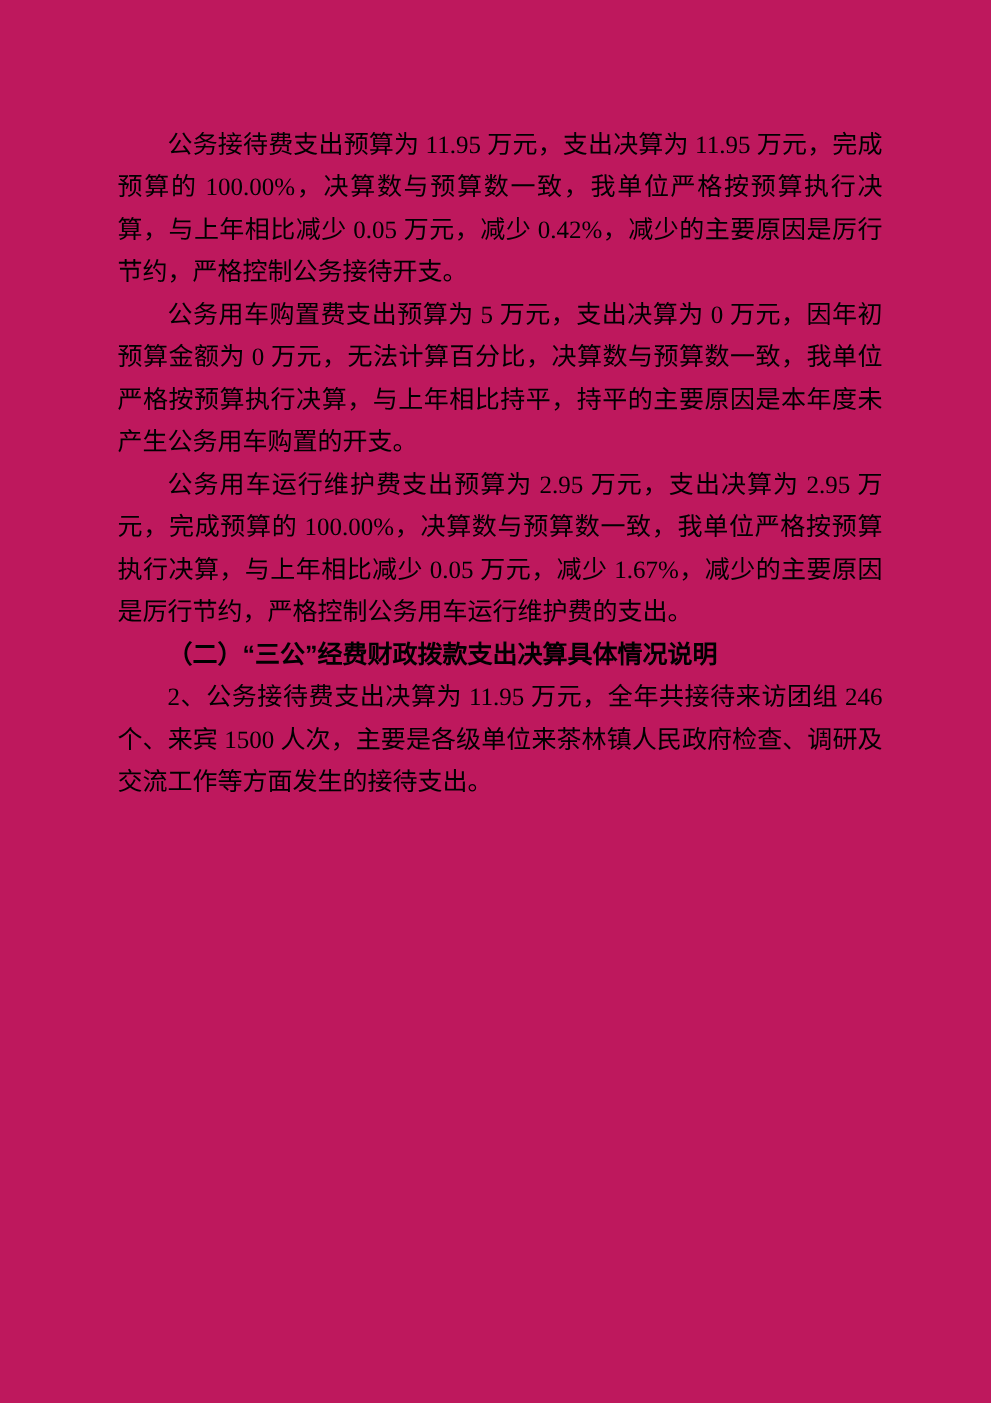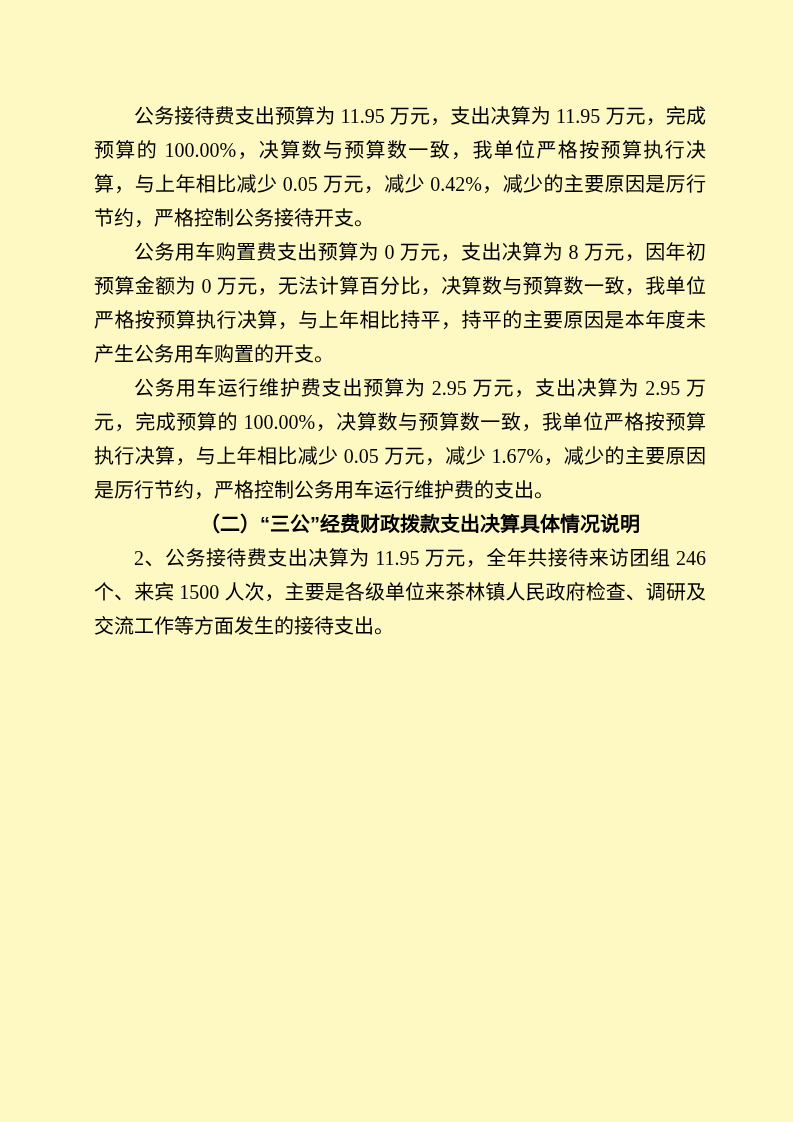--- a/index.html
+++ b/index.html
@@ -4,21 +4,21 @@
 <style>
   html, body {
     margin: 0;
     padding: 0;
     background: #ffffff;
   }
   .page {
     position: relative;
     width: 793px;
     height: 1122px;
-    background: #fef9c3;
+    background: #be185d;
     overflow: hidden;
   }
   .content {
     position: absolute;
     left: 94px;
     top: 99px;
     width: 612px;
   }
   .body-para {
     margin: 0;
@@ -31,28 +31,28 @@
     text-indent: 2em;
     word-break: break-all;
   }
   .section-heading {
     margin: 0;
     color: #000000;
     font-family: "Liberation Sans", "DejaVu Sans", sans-serif;
     font-weight: bold;
     font-size: 20px;
     line-height: 34px;
-    text-align: center;
+    text-align: left;
     text-indent: 2em;
   }
 </style>
 </head>
 <body>
 
 <div class="page">
   <div class="content">
     <p class="body-para">公务接待费支出预算为 11.95 万元，支出决算为 11.95 万元，完成预算的 100.00%，决算数与预算数一致，我单位严格按预算执行决算，与上年相比减少 0.05 万元，减少 0.42%，减少的主要原因是厉行节约，严格控制公务接待开支。</p>
-    <p class="body-para">公务用车购置费支出预算为 0 万元，支出决算为 8 万元，因年初预算金额为 0 万元，无法计算百分比，决算数与预算数一致，我单位严格按预算执行决算，与上年相比持平，持平的主要原因是本年度未产生公务用车购置的开支。</p>
+    <p class="body-para">公务用车购置费支出预算为 5 万元，支出决算为 0 万元，因年初预算金额为 0 万元，无法计算百分比，决算数与预算数一致，我单位严格按预算执行决算，与上年相比持平，持平的主要原因是本年度未产生公务用车购置的开支。</p>
     <p class="body-para">公务用车运行维护费支出预算为 2.95 万元，支出决算为 2.95 万元，完成预算的 100.00%，决算数与预算数一致，我单位严格按预算执行决算，与上年相比减少 0.05 万元，减少 1.67%，减少的主要原因是厉行节约，严格控制公务用车运行维护费的支出。</p>
     <h2 class="section-heading">（二）“三公”经费财政拨款支出决算具体情况说明</h2>
     <p class="body-para">2、公务接待费支出决算为 11.95 万元，全年共接待来访团组 246 个、来宾 1500 人次，主要是各级单位来茶林镇人民政府检查、调研及交流工作等方面发生的接待支出。</p>
   </div>
 </div>
 
 </body></html>

